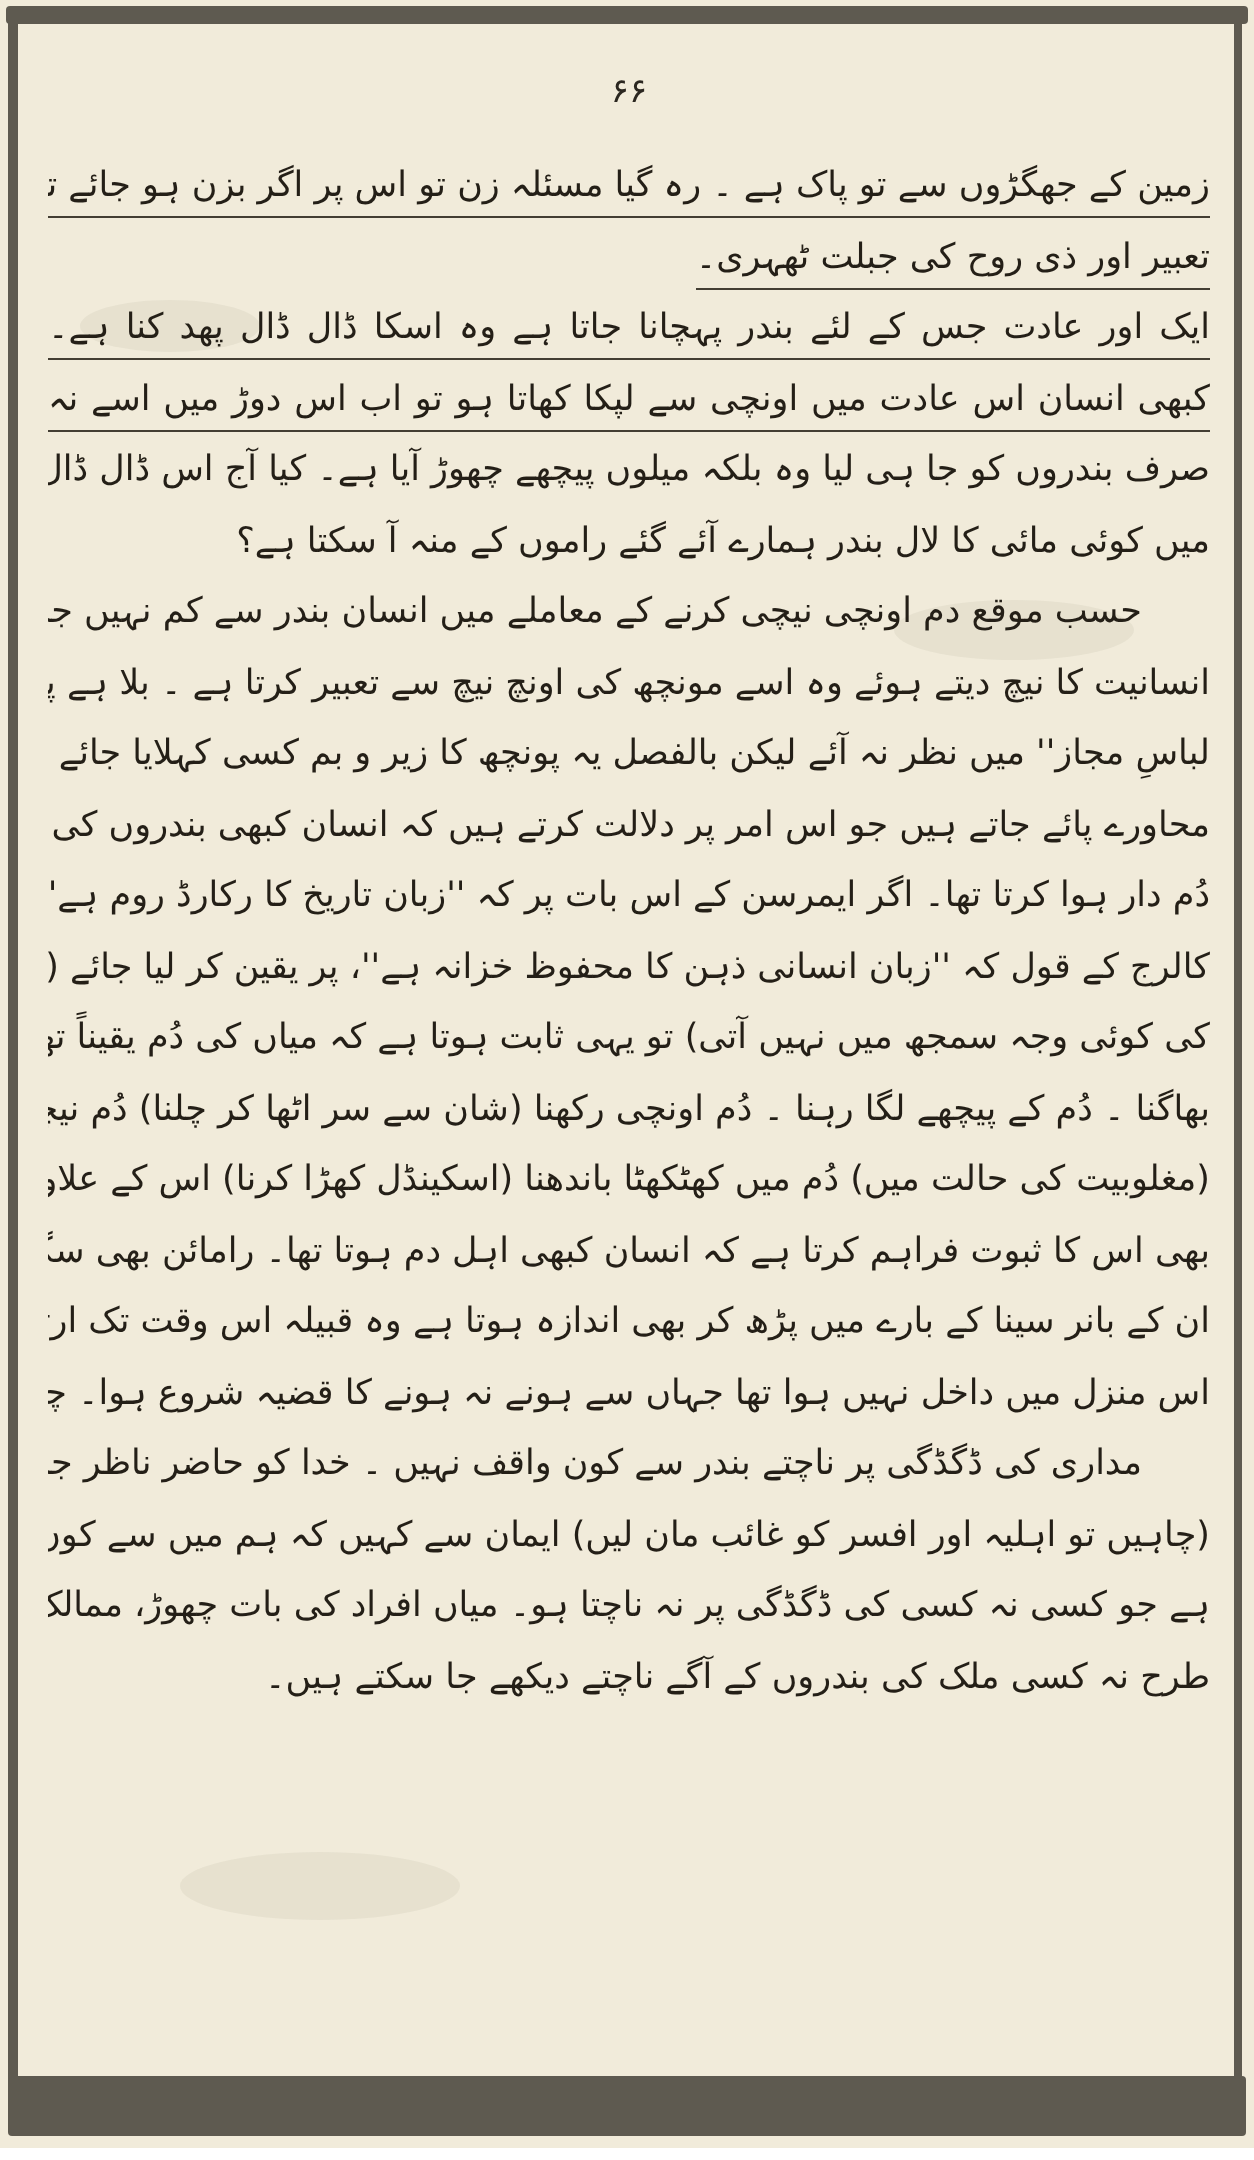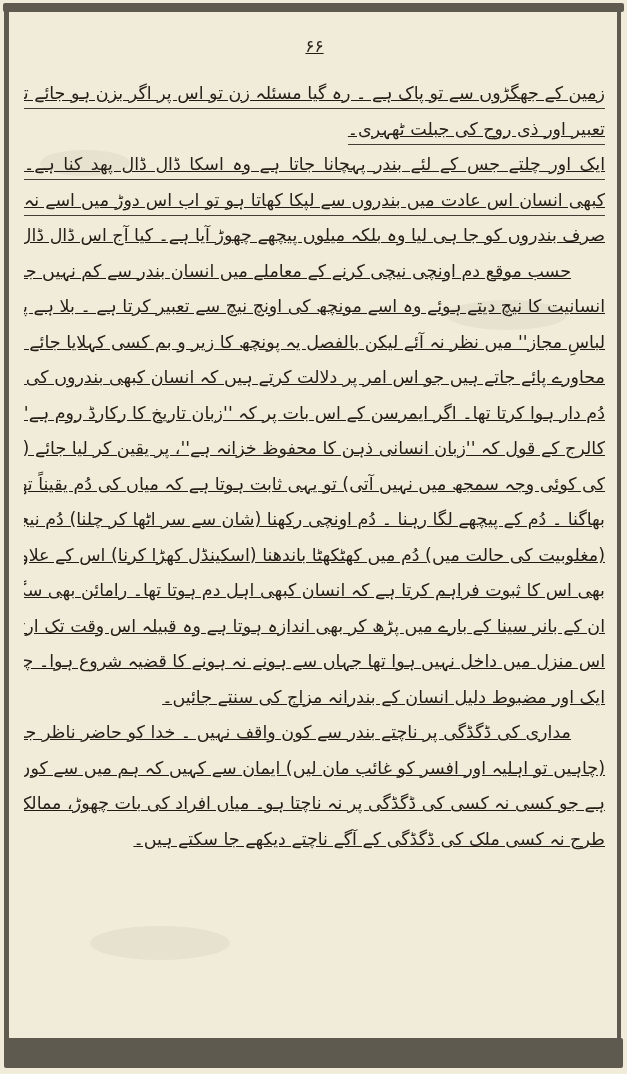--- a/index.html
+++ b/index.html
@@ -20,21 +20,21 @@
   .edge.right{right:6px;top:6px;bottom:18px;width:4px;}
   .edge.bottom2{left:0;right:0;bottom:0;height:6px;background:#ffffff;}
   
   .blotch{position:absolute;border-radius:50%;background:rgba(120,110,90,.08);}
   .b1{width:90px;height:26px;left:40px;top:150px;}
   .b2{width:120px;height:30px;right:60px;top:300px;}
   .b3{width:140px;height:34px;left:90px;bottom:120px;}
 
   .page-inner{
     position:absolute;
-    left:24px;right:22px;top:30px;bottom:60px;text-decoration:underline;
+    left:24px;right:22px;top:30px;bottom:60px;
   }
   .page-number{
     text-align:center;
     font-size:17px;
     color:#2b2720;
     margin:6px 0 20px 0;
     letter-spacing:2px;
   }
   .text-block{
     direction:rtl;
@@ -69,35 +69,35 @@
 
   <div class="blotch b1"></div>
   <div class="blotch b2"></div>
   <div class="blotch b3"></div>
 
   <div class="page-inner">
     <div class="page-number">۶۶</div>
     <div class="text-block" id="text-block">
         <div class="line u"><span>زمین کے جھگڑوں سے تو پاک ہے ۔ رہ گیا مسئلہ زن تو اس پر اگر بزن ہو جائے تو وہ ہر</span></div>
         <div class="line u last"><span>تعبیر اور ذی روح کی جبلت ٹھہری۔</span></div>
-        <div class="line u"><span>ایک اور چلتے جس کے لئے بندر پہچانا جاتا ہے وہ اسکا ڈال ڈال پھد کنا ہے۔</span></div>
-        <div class="line u"><span>کبھی انسان اس عادت میں بندروں سے لپکا کھاتا ہو تو اب اس دوڑ میں اسے نہ</span></div>
+        <div class="line u"><span>ایک اور عادت جس کے لئے بندر پہچانا جاتا ہے وہ اسکا ڈال ڈال پھد کنا ہے۔</span></div>
+        <div class="line u"><span>کبھی انسان اس عادت میں اونچی سے لپکا کھاتا ہو تو اب اس دوڑ میں اسے نہ</span></div>
         <div class="line"><span>صرف بندروں کو جا ہی لیا وہ بلکہ میلوں پیچھے چھوڑ آیا ہے۔ کیا آج اس ڈال ڈال پھدک</span></div>
+        <div class="line last"><span>میں کوئی مائی کا لال بندر ہمارے آئے گئے راموں کے منہ آ سکتا ہے؟</span></div>
         <div class="line indent"><span>حسب موقع دم اونچی نیچی کرنے کے معاملے میں انسان بندر سے کم نہیں جسے</span></div>
         <div class="line"><span>انسانیت کا نیچ دیتے ہوئے وہ اسے مونچھ کی اونچ نیچ سے تعبیر کرتا ہے ۔ بلا ہے پونچھ</span></div>
         <div class="line last"><span>لباسِ مجاز'' میں نظر نہ آئے لیکن بالفصل یہ پونچھ کا زیر و بم کسی کہلایا جائے گا۔</span></div>
         <div class="line"><span>محاورے پائے جاتے ہیں جو اس امر پر دلالت کرتے ہیں کہ انسان کبھی بندروں کی طرح</span></div>
         <div class="line"><span>دُم دار ہوا کرتا تھا۔ اگر ایمرسن کے اس بات پر کہ ''زبان تاریخ کا رکارڈ روم ہے'' یا</span></div>
         <div class="line"><span>کالرج کے قول کہ ''زبان انسانی ذہن کا محفوظ خزانہ ہے''، پر یقین کر لیا جائے (نہ کرنے</span></div>
         <div class="line"><span>کی کوئی وجہ سمجھ میں نہیں آتی) تو یہی ثابت ہوتا ہے کہ میاں کی دُم یقیناً تھی مثلاً دم ہلا کر</span></div>
         <div class="line"><span>بھاگنا ۔ دُم کے پیچھے لگا رہنا ۔ دُم اونچی رکھنا (شان سے سر اٹھا کر چلنا) دُم نیچی کئے پھرنا</span></div>
         <div class="line"><span>(مغلوبیت کی حالت میں) دُم میں کھٹکھٹا باندھنا (اسکینڈل کھڑا کرنا) اس کے علاوہ تاریخ</span></div>
         <div class="line"><span>بھی اس کا ثبوت فراہم کرتا ہے کہ انسان کبھی اہل دم ہوتا تھا۔ رامائن بھی سگریو اور</span></div>
         <div class="line"><span>ان کے بانر سینا کے بارے میں پڑھ کر بھی اندازہ ہوتا ہے وہ قبیلہ اس وقت تک ارتقاء کی</span></div>
         <div class="line"><span>اس منزل میں داخل نہیں ہوا تھا جہاں سے ہونے نہ ہونے کا قضیہ شروع ہوا۔ چلتے چلتے</span></div>
-        <div class="line last"><span>ایک اور مضبوط دلیل انسان کے بندرانہ مزاج کی سنتے جائیں۔</span></div>
         <div class="line indent"><span>مداری کی ڈگڈگی پر ناچتے بندر سے کون واقف نہیں ۔ خدا کو حاضر ناظر جان کر</span></div>
         <div class="line"><span>(چاہیں تو اہلیہ اور افسر کو غائب مان لیں) ایمان سے کہیں کہ ہم میں سے کون ایسا مائی کا لال</span></div>
         <div class="line"><span>ہے جو کسی نہ کسی کی ڈگڈگی پر نہ ناچتا ہو۔ میاں افراد کی بات چھوڑ، ممالک تک بندروں کی</span></div>
-        <div class="line last"><span>طرح نہ کسی ملک کی ڈگڈگی کے آگے ناچتے دیکھے جا سکتے ہیں۔</span></div>
+        <div class="line last"><span>طرح نہ کسی ملک کی بندروں کے آگے ناچتے دیکھے جا سکتے ہیں۔</span></div>
       </div>
   </div>
 </div>
 
 </body></html>

